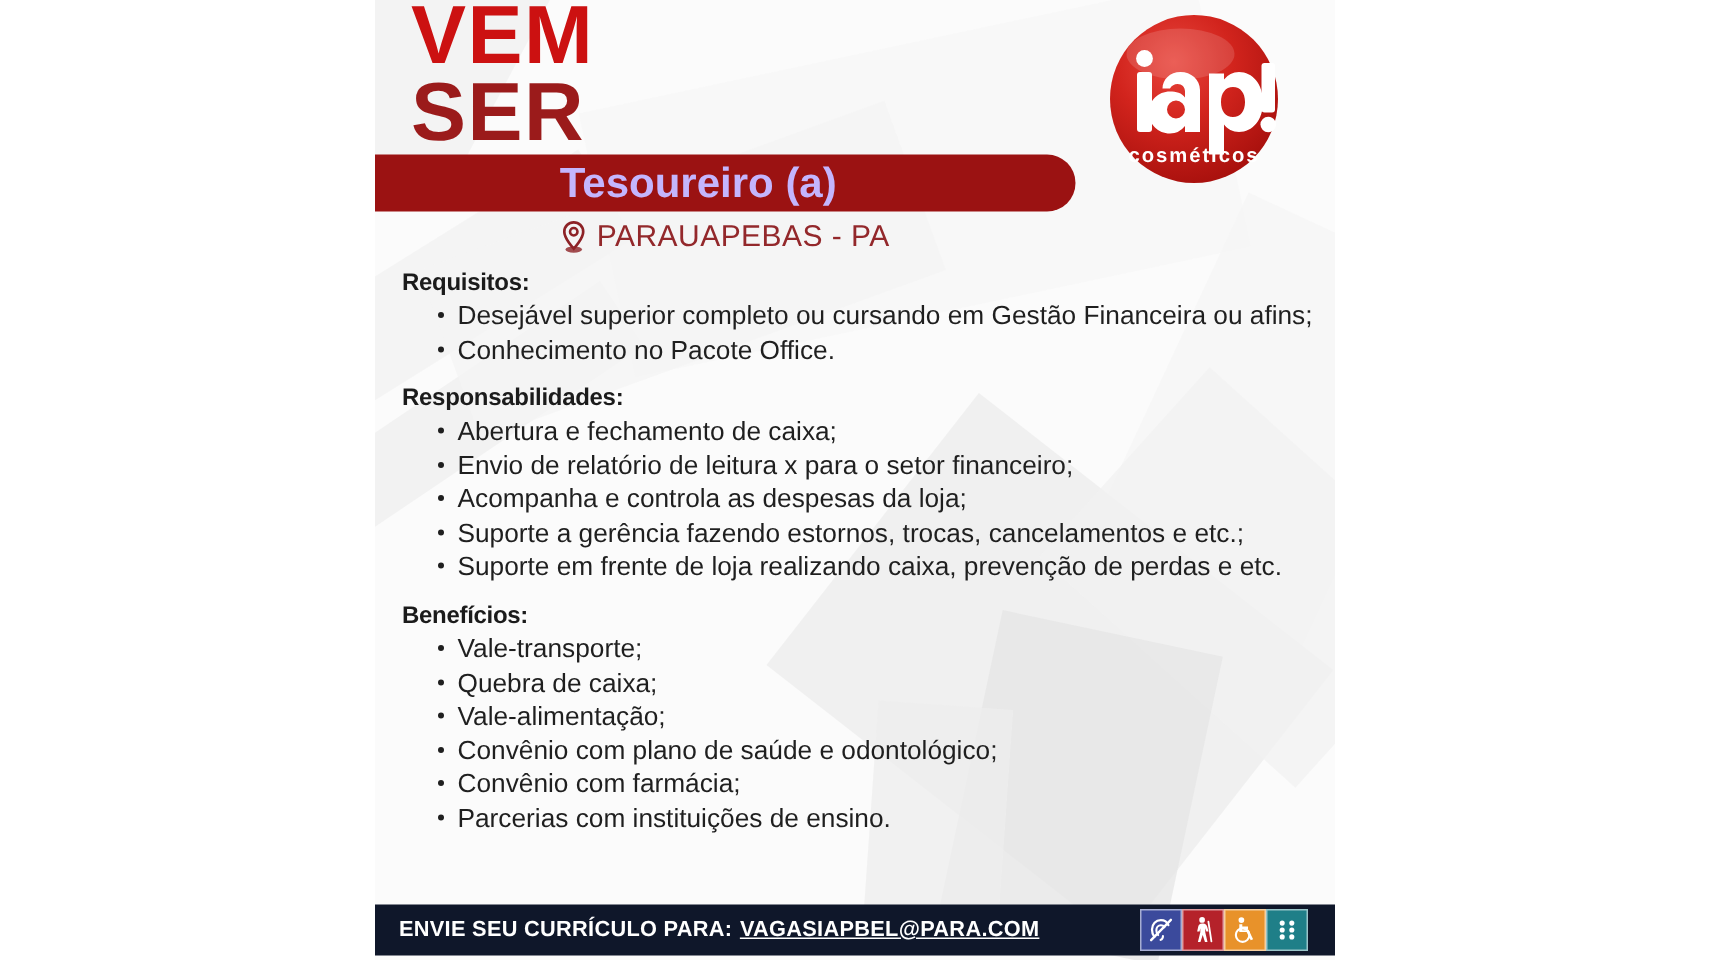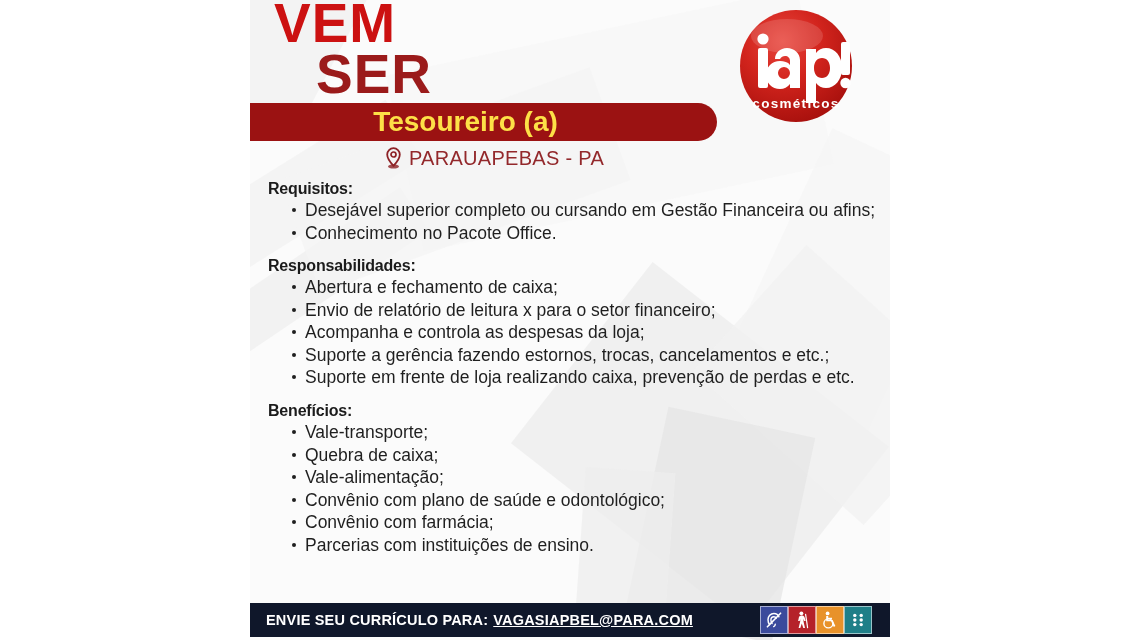--- a/index.html
+++ b/index.html
@@ -77,21 +77,20 @@
     font-weight: bold;
     letter-spacing: 1px;
     font-family: "Liberation Sans", sans-serif;
   }
   .ser {
     display: block;
     font-size: 55px;
     font-weight: bold;
     letter-spacing: 1px;
     font-family: "Liberation Sans", sans-serif;
-    margin-left: 42px;
   }
 
   
   #logo {
     position: absolute;
     left: 487px;
     top: 8px;
     width: 118px;
     height: 122px;
     z-index: 6;
@@ -105,31 +104,31 @@
     width: 467px;
     height: 38px;
     background: #9b1212;
     border-radius: 0 19px 19px 0;
     z-index: 7;
     display: flex;
     align-items: center;
     justify-content: center;
   }
   #titlebar .title-text {
-    color: #fde047;
+    color: #c4b5fd;
     font-size: 28px;
     font-weight: bold;
     padding-right: 36px;
     font-family: "Liberation Sans", sans-serif;
   }
 
   
   #location {
     position: absolute;
-    left: 11px;
+    left: 0;
     top: 144px;
     width: 467px;
     height: 28px;
     display: flex;
     align-items: center;
     justify-content: center;
     z-index: 7;
   }
   #location .pin { margin-right: 7px; display:flex; align-items:center; }
   #location .loc-text {

